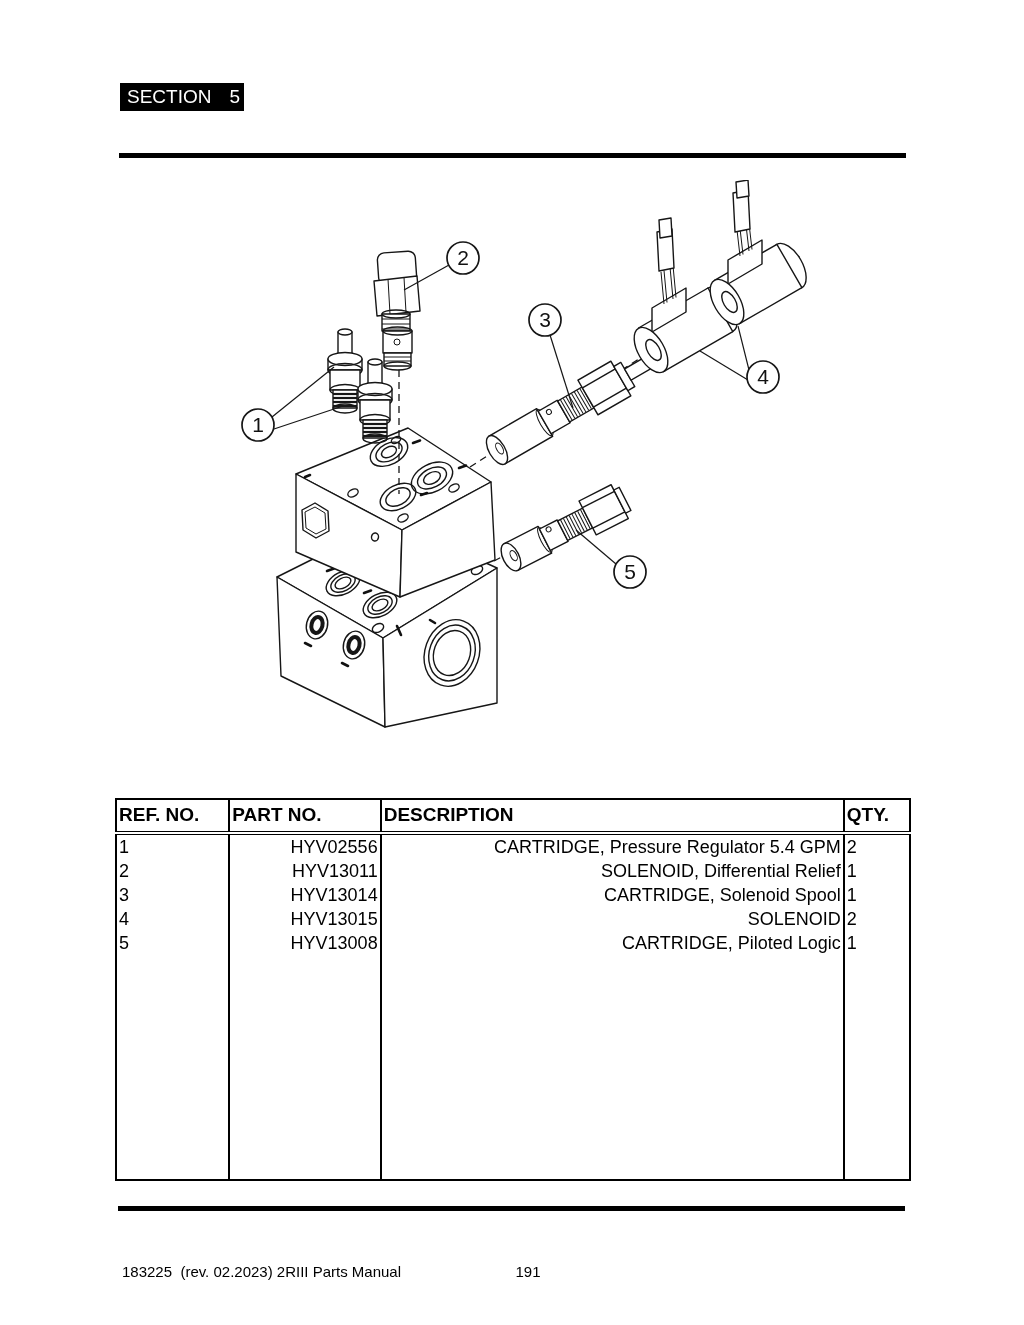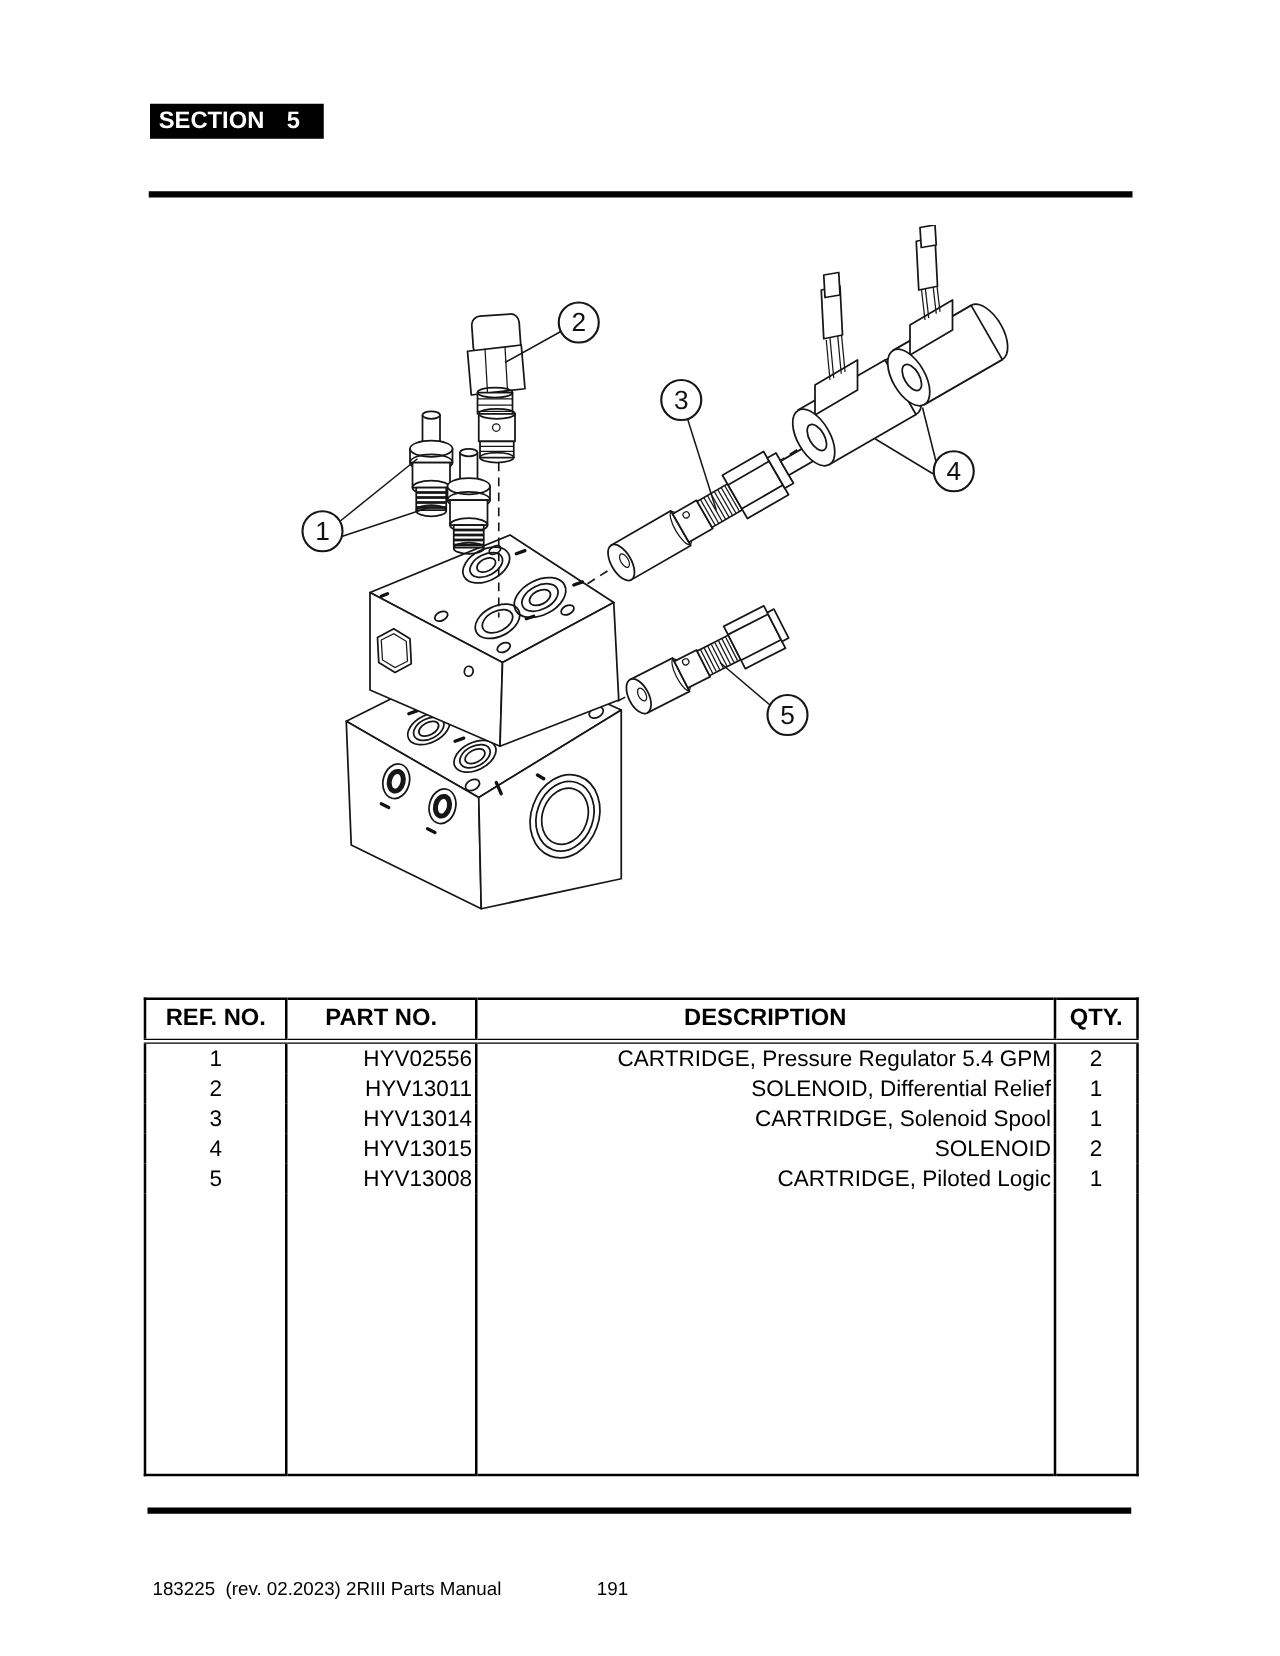--- a/index.html
+++ b/index.html
@@ -1,43 +1,43 @@
 <!DOCTYPE html>
 <html><head>
 <meta charset="utf-8">
 <style>
   html,body{margin:0;padding:0;background:#888;}
   .page{position:relative;width:1024px;height:1325px;background:#ffffff;
         font-family:"Liberation Sans",sans-serif;color:#000;overflow:hidden;margin:0 auto;}
 
   .section-badge{position:absolute;left:120px;top:83px;background:#000;color:#fff;
-        font-weight:bold;font-size:19px;line-height:1;padding:4px 19px 5px 7px;white-space:pre;}
+        font-weight:normal;font-size:19px;line-height:1;padding:4px 4px 5px 7px;white-space:pre;}
   .section-badge .num{margin-left:18px;}
   .ref-label{position:absolute;top:79px;left:0;width:893px;text-align:right;
         font-size:14px;font-style:italic;}
   .page-title{position:absolute;left:119px;top:109px;font-size:30px;font-weight:bold;
         letter-spacing:-0.3px;white-space:nowrap;}
   .rule-top{position:absolute;left:119px;top:153px;width:787px;height:5px;background:#000;}
 
   .diagram{position:absolute;left:0;top:180px;width:1024px;height:565px;}
 
   .tablewrap{position:absolute;left:115px;top:798px;width:796px;height:383px;}
   table.parts{width:100%;height:100%;border-collapse:collapse;border:2px solid #000;table-layout:fixed;}
   table.parts th{border-bottom:4px double #000;font-size:19px;font-weight:bold;padding:4px 2px 5px;}
   table.parts th,table.parts td{border-left:2px solid #000;}
   table.parts th:first-child,table.parts td:first-child{border-left:none;}
   table.parts td{font-size:18px;padding:1px 2px;vertical-align:top;line-height:22px;}
   tr.data-row{height:23px;}
-  .c{text-align:center;}
+  .c{text-align:left;}
   .l{text-align:right;padding-left:12px !important;}
   tr.filler-row td{height:auto;}
 
   .rule-bottom{position:absolute;left:118px;top:1206px;width:787px;height:5px;background:#000;}
   .footer-left{position:absolute;left:122px;top:1263px;font-size:15px;white-space:pre;}
-  .footer-page{position:absolute;left:440px;top:1263px;width:100px;text-align:center;font-size:15px;}
+  .footer-page{position:absolute;left:478px;top:1263px;width:100px;text-align:center;font-size:15px;}
 
   
   .ln{stroke:#161616;stroke-width:1.4;fill:none;stroke-linejoin:round;}
   .wh{fill:#ffffff;stroke:#161616;stroke-width:1.4;stroke-linejoin:round;}
   .thin{stroke:#161616;stroke-width:1;fill:none;}
   .rib{stroke:#161616;stroke-width:2.2;fill:none;}
   .dash{stroke:#161616;stroke-width:1.3;fill:none;stroke-dasharray:7 5;}
   .lead{stroke:#161616;stroke-width:1.2;fill:none;}
   .mark{stroke:#111;stroke-width:2.6;fill:none;stroke-linecap:round;}
   .callout circle{fill:#fff;stroke:#161616;stroke-width:1.7;}

